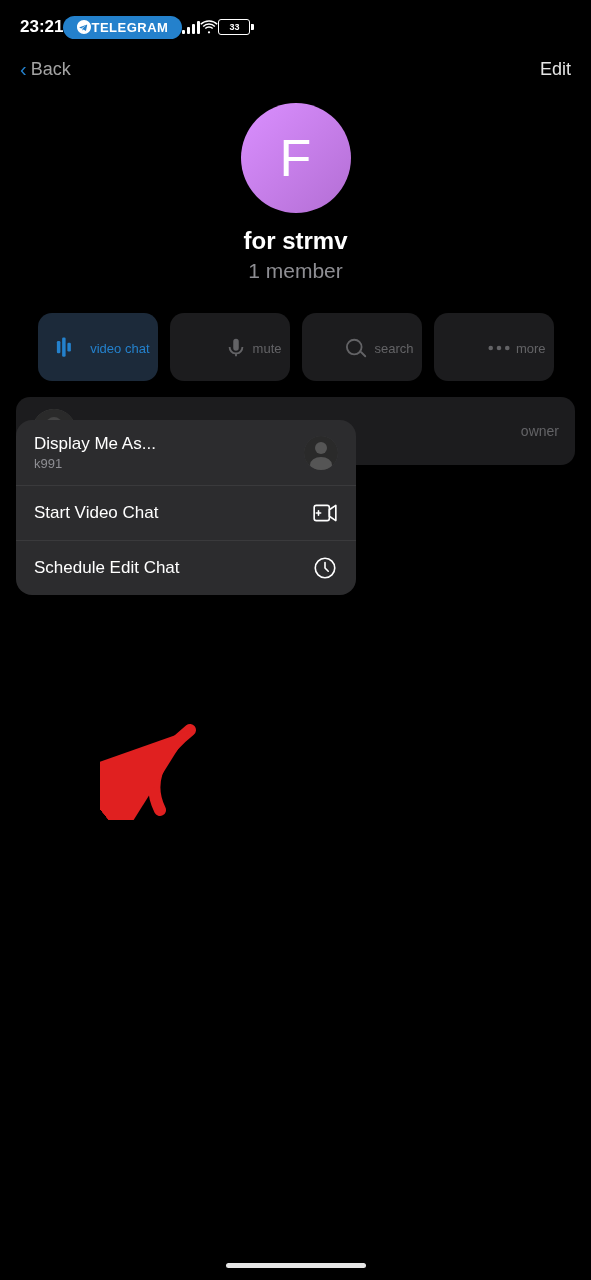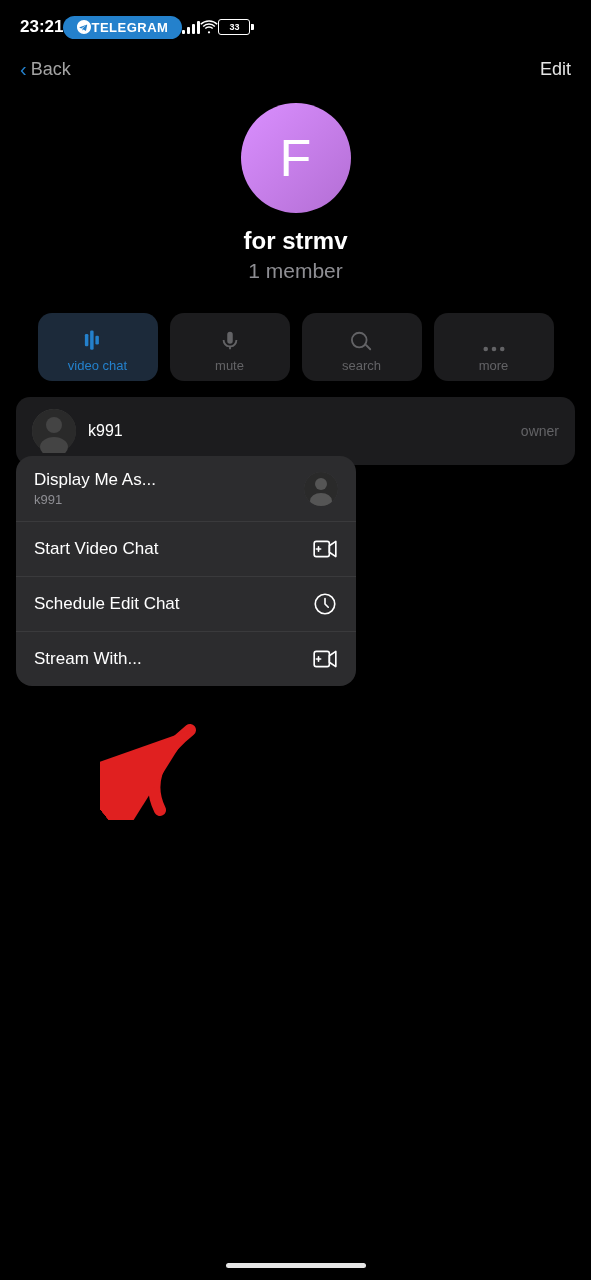--- a/index.html
+++ b/index.html
@@ -162,21 +162,21 @@
     
     .action-row {
       display: flex;
       justify-content: center;
       gap: 12px;
       padding: 10px 20px 16px;
     }
 
     .action-btn {
       display: flex;
-      flex-direction: column;
+      flex-direction: row;
       align-items: center;
       justify-content: flex-end;
       background: #1c1c1e;
       border-radius: 14px;
       width: 120px;
       height: 68px;
       padding: 10px 8px 8px;
       cursor: pointer;
       gap: 6px;
     }
@@ -191,21 +191,21 @@
     }
 
     .action-label-gray {
       font-size: 13px;
       color: #636366;
     }
 
     
     .dropdown-overlay {
       position: absolute;
-      top: 456px;
+      top: 420px;
       left: 16px;
       width: 340px;
       background: #2c2c2e;
       border-radius: 16px;
       overflow: hidden;
       z-index: 100;
     }
 
     .dropdown-item {
       display: flex;
@@ -437,28 +437,20 @@
   </div>
 
   <div class="dropdown-item">
     <span class="dropdown-item-title">Schedule Edit Chat</span>
     <svg width="26" height="26" viewBox="0 0 24 24" fill="none" stroke="white" stroke-width="1.5" stroke-linecap="round" stroke-linejoin="round">
       <circle cx="12" cy="12" r="9"></circle>
       <path d="M12 7v5l3 3"></path>
     </svg>
   </div>
 
-  <div class="dropdown-item">
-    <span class="dropdown-item-title">Stream With...</span>
-    <svg width="26" height="26" viewBox="0 0 24 24" fill="none" stroke="white" stroke-width="1.5" stroke-linecap="round" stroke-linejoin="round">
-      <rect x="2" y="5" width="14" height="14" rx="2"></rect>
-      <path d="M16 9l6-4v14l-6-4V9z"></path>
-      <path d="M6 10v4M8 12H4" stroke="white" stroke-width="1.5" stroke-linecap="round"></path>
-    </svg>
-  </div>
 </div>
 
 <svg class="arrow-svg" width="160" height="120" viewBox="0 0 160 120">
   <defs>
     <marker id="arrowhead" markerWidth="10" markerHeight="7" refX="10" refY="3.5" orient="auto">
       <polygon points="0 0, 10 3.5, 0 7" fill="#e02020"></polygon>
     </marker>
   </defs>
 
   <path d="M 60 110 Q 40 70 90 30" stroke="#e02020" stroke-width="12" fill="none" stroke-linecap="round" marker-end="url(#arrowhead)"></path>

